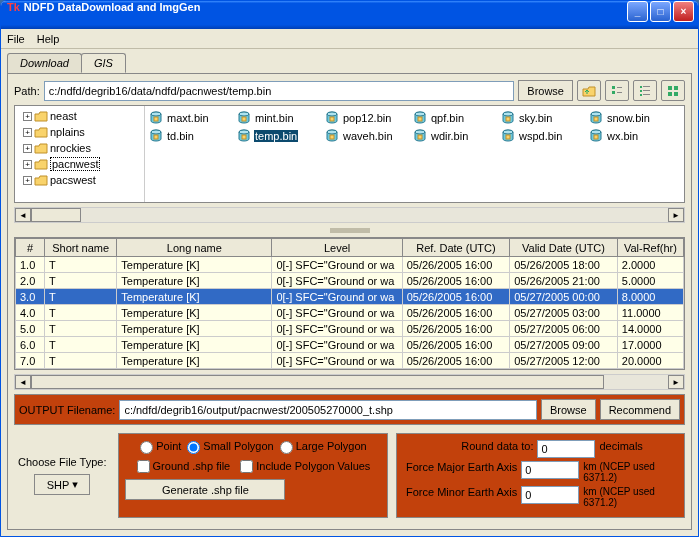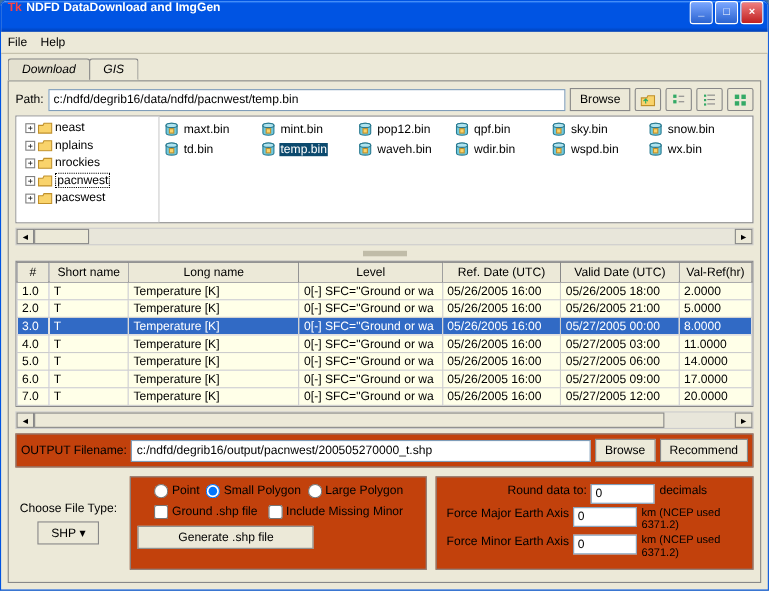--- a/index.html
+++ b/index.html
@@ -395,21 +395,21 @@
       </div>
 
       <div class="panel" style="flex:0 0 270px;">
         <div class="radio-row">
           <label><input type="radio" name="shp" style=""><span>Point</span></label>
           <label><input type="radio" name="shp" checked="" style=""><span>Small Polygon</span></label>
           <label><input type="radio" name="shp" style=""><span>Large Polygon</span></label>
         </div>
         <div class="chk-row">
           <label><input type="checkbox" style=""><span>Ground .shp file</span></label>
-          <label><input type="checkbox" style=""><span>Include Missing Minor</span></label>
+          <label><input type="checkbox" style=""><span>Include Polygon Values</span></label>
         </div>
         <div style="text-align:center">
           <button class="btn" style="width:160px">Generate .shp file</button>
         </div>
       </div>
 
       <div class="panel right-panel" style="flex:1;">
         <div class="prow">
           <span class="plabel">Round data to:</span>
           <input class="mini-input" value="0" style="">

